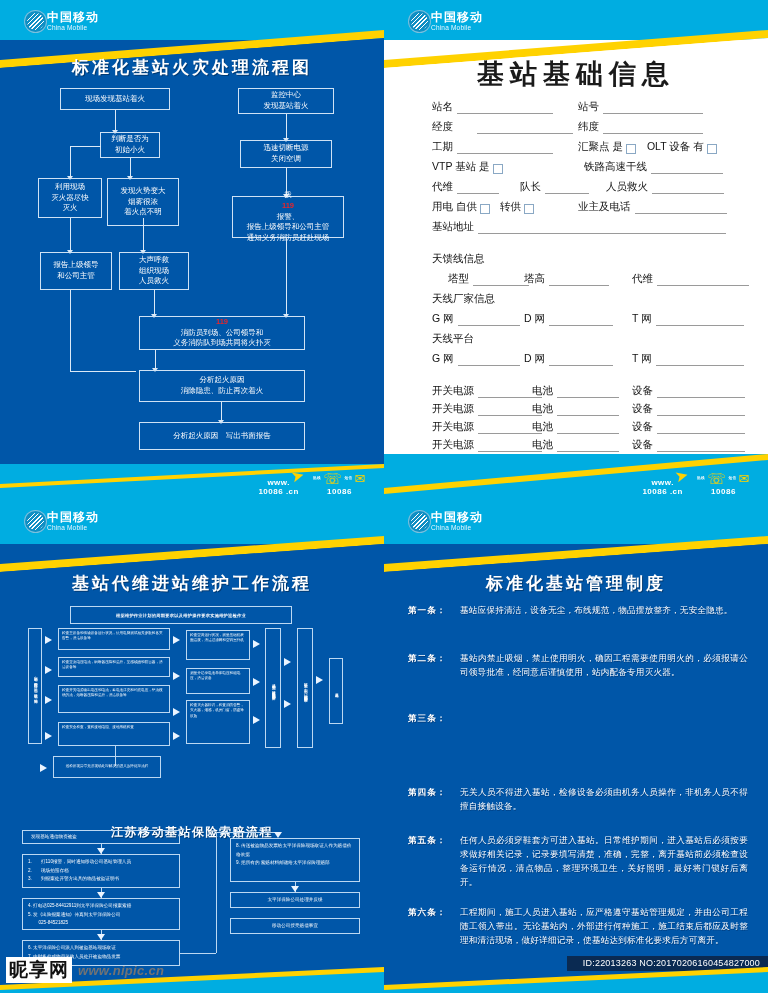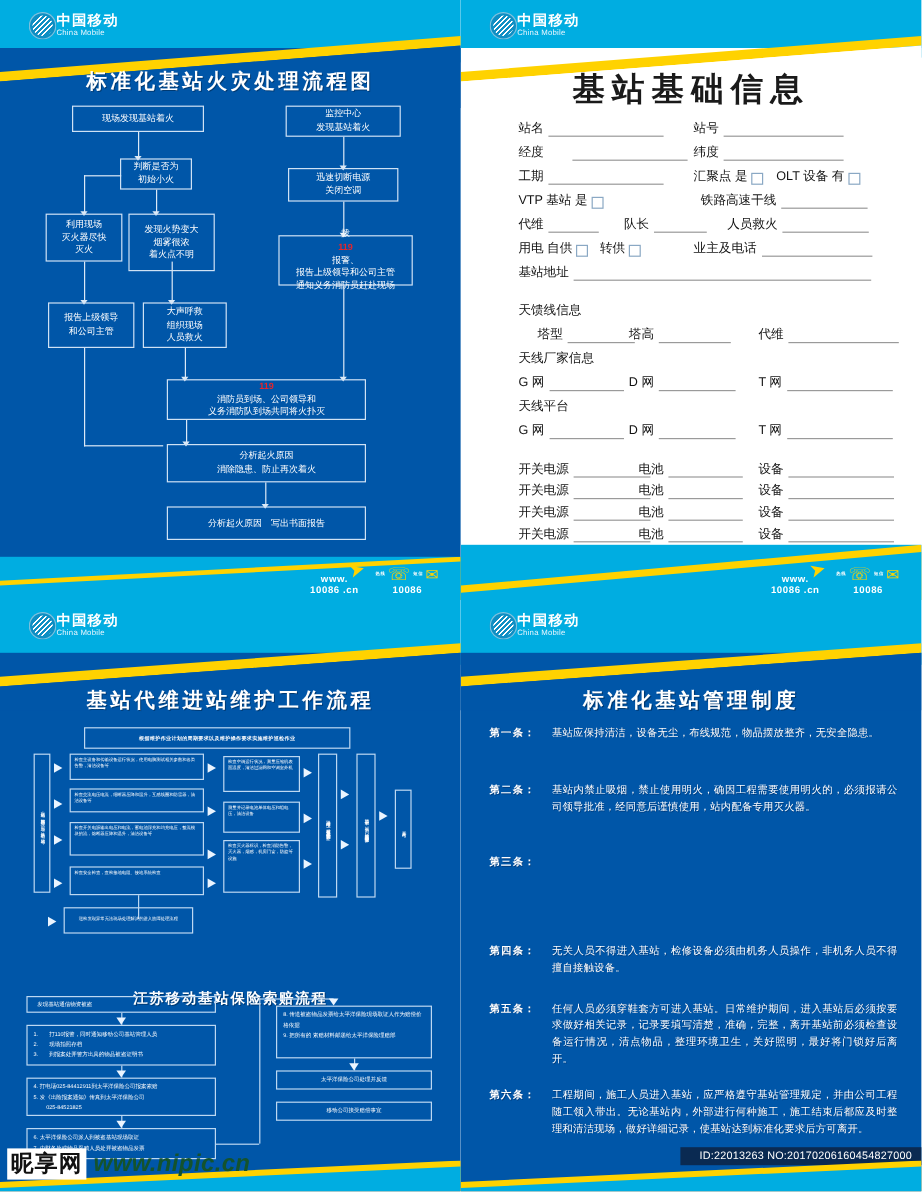--- a/index.html
+++ b/index.html
@@ -94,21 +94,21 @@
   .rule .rn{flex:none;width:52px;font-weight:bold;letter-spacing:1px;}
   .rule .rt{flex:1;text-align:justify;}
 
   .idbar{position:absolute;right:0;bottom:22px;background:#0a2a52;color:#fff;font-size:9px;
      padding:2px 8px 3px 16px;letter-spacing:.2px;}
 
   
   .wm{position:absolute;left:6px;bottom:10px;display:flex;align-items:center;gap:6px;z-index:40;}
   .wm-cn{background:#fff;color:#111;font-weight:bold;font-size:19px;letter-spacing:1px;padding:0 3px;
      font-family:"DejaVu Sans",sans-serif;}
-  .wm-url{color:#14532d;font-size:20px;font-style:italic;font-weight:bold;letter-spacing:.3px;}
+  .wm-url{color:#737373;font-size:13px;font-style:italic;font-weight:bold;letter-spacing:.3px;}
 </style>
 </head>
 <body>
 
 <div class="page">
 
   <div class="panel p-tl">
     <div class="cyan-top"></div>
     <div class="body-blue" style="top:40px;height:460px;"></div>
     <svg class="yellow-slash" style="top:30px;" viewBox="0 0 384 60" preserveAspectRatio="none">

